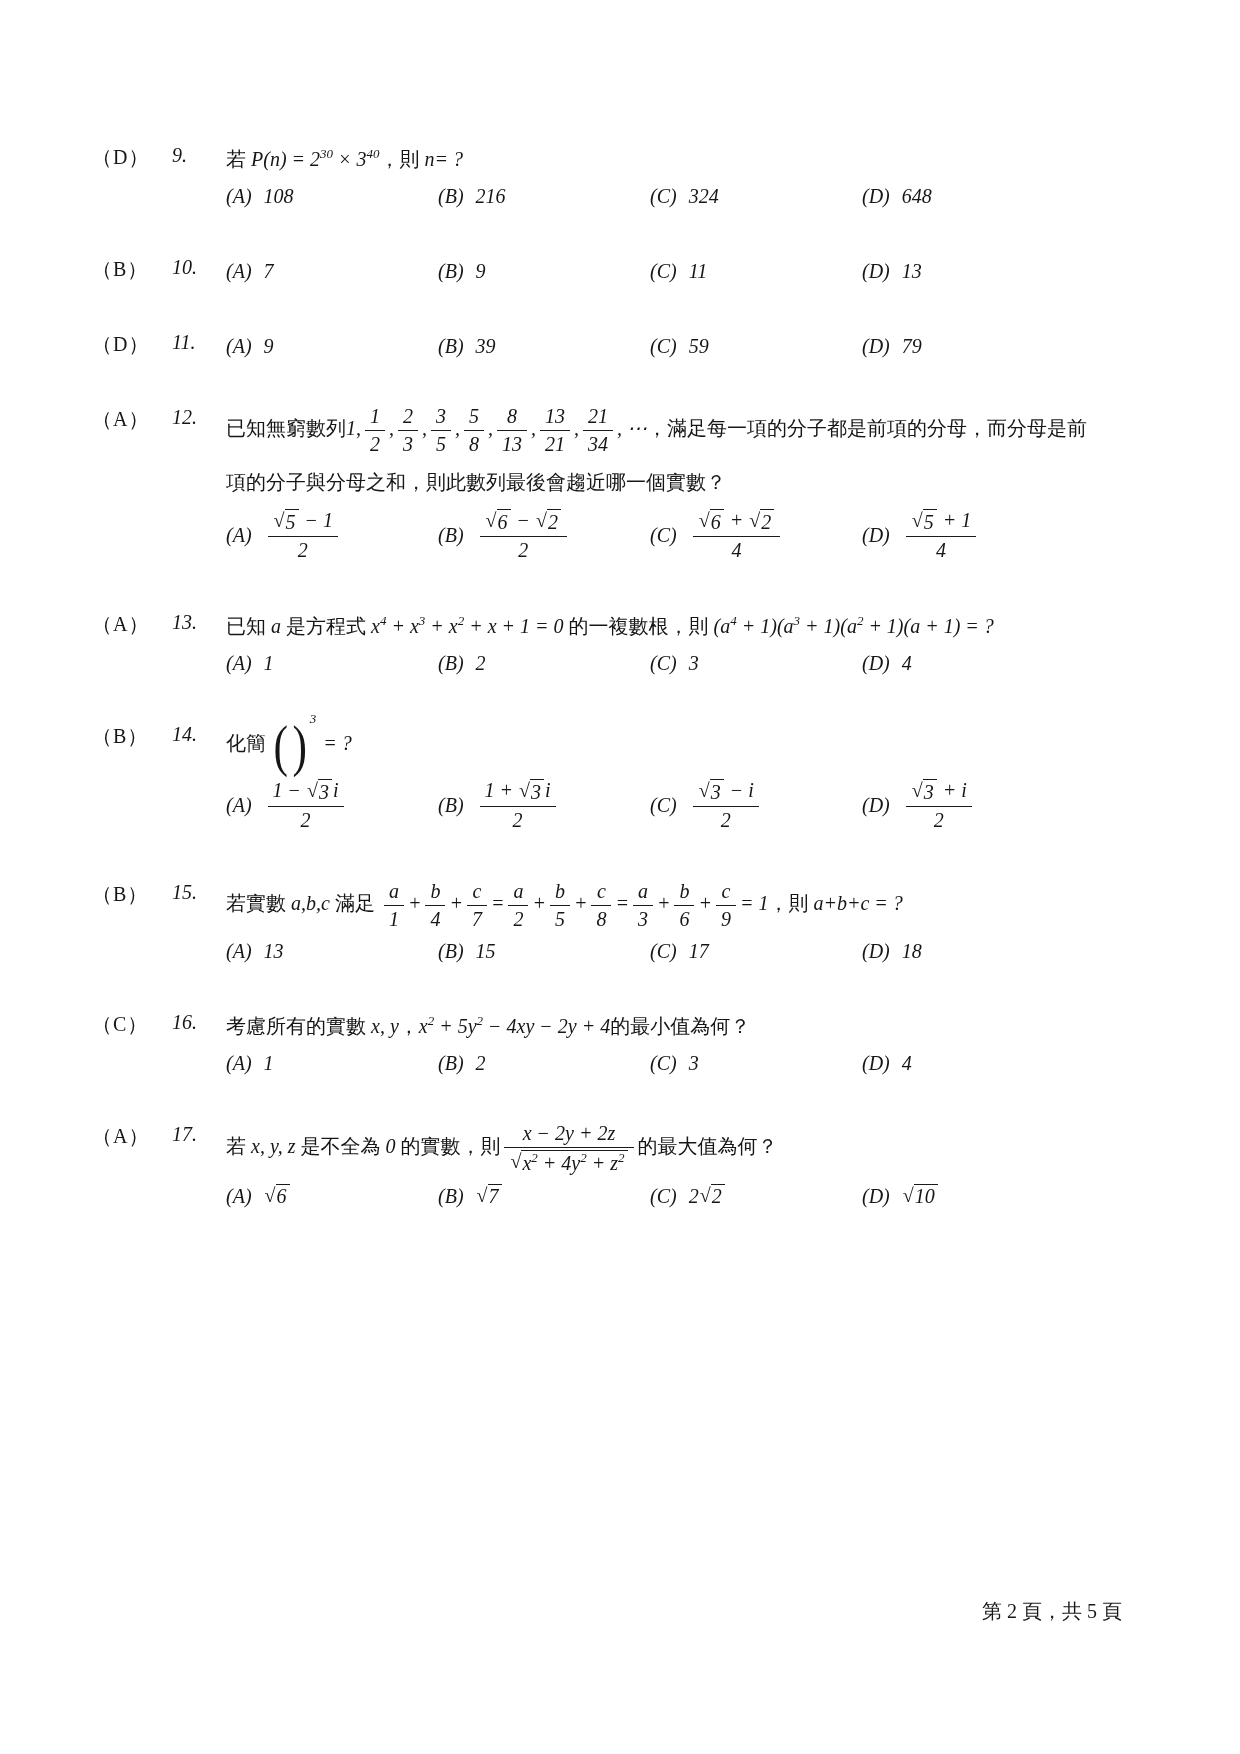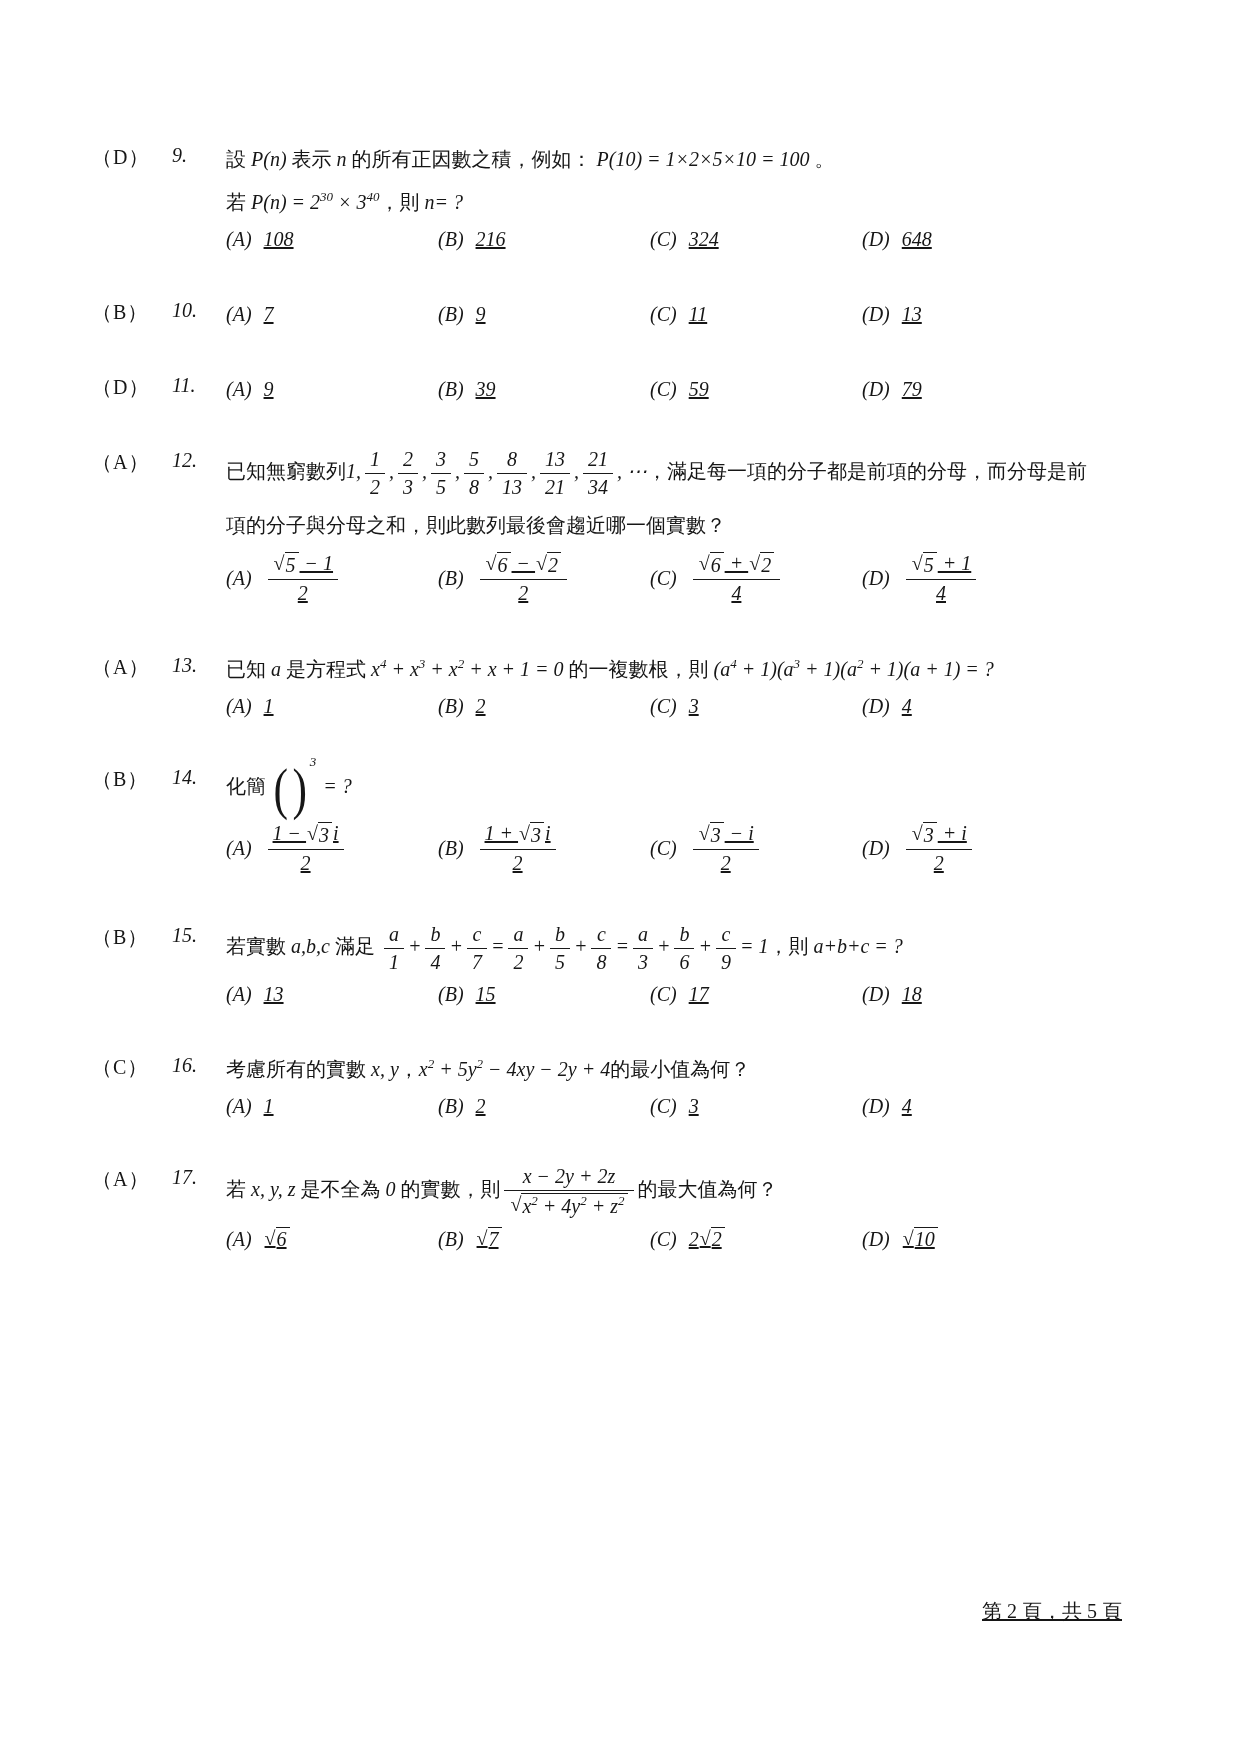--- a/index.html
+++ b/index.html
@@ -29,33 +29,32 @@
   .sqrt > .radi { border-top:1.6px solid #1a1a1a; padding:0 3px 0 1px; }
   
   .pgroup { display:inline-flex; align-items:center; vertical-align:middle; }
   .bigp { font-size:58px; font-style:normal; font-weight:300; line-height:0.85;
           transform:scaleX(0.75); }
   .pexp { font-size:13px; font-style:italic; align-self:flex-start; margin:-2px 2px 0 0; }
   
   .opts { display:flex; margin-top:6px; }
   .opt { width:212px; flex:none; display:flex; align-items:center; gap:12px; }
   .olabel { font-style:italic; }
-  .oval { font-style:italic; display:inline-flex; align-items:center;text-decoration:underline; }
-  .footer { position:absolute; top:1598px; right:118px; font-size:20px;text-decoration:underline; }
+  .oval { font-style:italic; display:inline-flex; align-items:center; }
+  .footer { position:absolute; top:1598px; right:118px; font-size:20px; }
 </style>
 </head>
 <body>
 
 <div class="page">
   <div class="questions">
       <div class="q">
         <span class="ans">（D）</span>
         <span class="qnum">9.</span>
         <div class="qbody">
-          <div class="line"><span class="txt">設 </span><span class="m">P(n)</span><span class="txt"> 表示 </span><span class="m">n</span><span class="txt"> 的所有正因數之積，例如： </span><span class="m">P(10) = 1×2×5×10 = 100</span><span class="txt"> 。</span></div>
           <div class="line"><span class="txt">若 </span><span class="m">P(n) = </span><span class="m"><span>2</span><sup>30</sup></span><span class="m"> × </span><span class="m"><span>3</span><sup>40</sup></span><span class="txt">，則 </span><span class="m">n= ?</span></div>
           <div class="opts">
             <span class="opt">
               <span class="olabel">(A)</span>
               <span class="oval">
                 <span class="m">108</span>
               </span>
             </span>
             <span class="opt">
               <span class="olabel">(B)</span>

